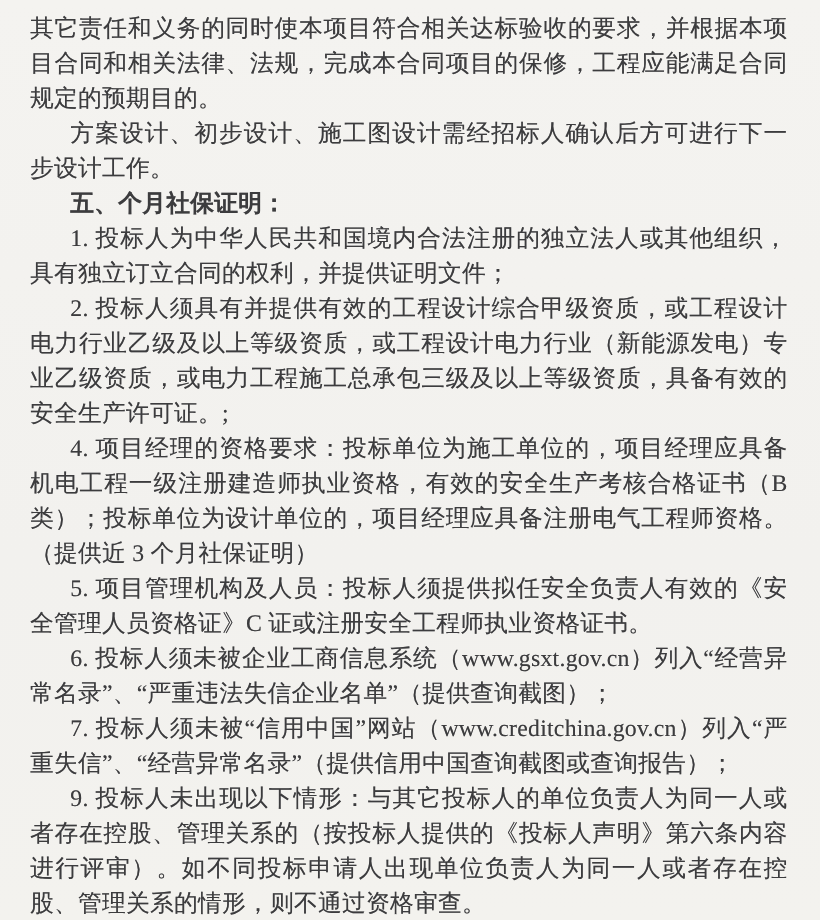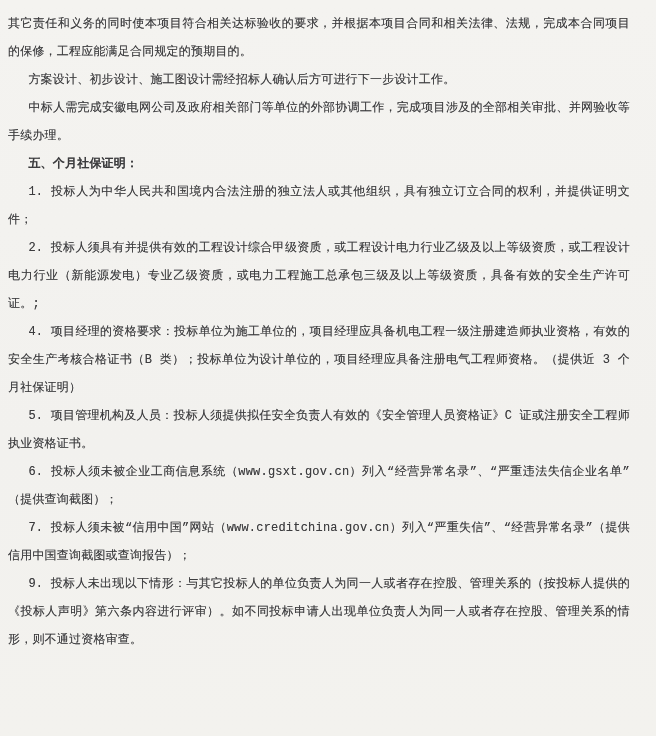--- a/index.html
+++ b/index.html
@@ -8,40 +8,39 @@
   }
   html,body{margin:0;padding:0;}
   body{
     width:656px;height:736px;overflow:hidden;
     background:linear-gradient(180deg,#f4f3f0 0%,#f2f1ee 60%,#f3f2ee 100%);
     background-color:var(--paper);
   }
   .page{
     box-sizing:border-box;
     width:656px;height:736px;
-    padding:10px 26px 0 8px;
-    font-family:Liberation Mono, monospace;
-    font-size:12px;
+    padding:10px 26px 0 24px;
+    font-family:Liberation Serif, serif;
+    font-size:19px;
     line-height:28px;
     color:var(--ink);
     text-align:justify;
     letter-spacing:0.2px;
     text-shadow:0 0 0.5px rgba(70,70,72,0.55);
   }
   .para{margin:0;}
   .indent{text-indent:1.7em;}
   .bold{font-weight:bold;}
 </style>
 </head>
 <body>
 
 <div class="page">
   <p class="para">其它责任和义务的同时使本项目符合相关达标验收的要求，并根据本项目合同和相关法律、法规，完成本合同项目的保修，工程应能满足合同规定的预期目的。</p>
   <p class="para indent">方案设计、初步设计、施工图设计需经招标人确认后方可进行下一步设计工作。</p>
-  <p class="para indent">中标人需完成安徽电网公司及政府相关部门等单位的外部协调工作，完成项目涉及的全部相关审批、并网验收等手续办理。</p>
   <p class="para indent bold">五、个月社保证明：</p>
   <p class="para indent">1. 投标人为中华人民共和国境内合法注册的独立法人或其他组织，具有独立订立合同的权利，并提供证明文件；</p>
   <p class="para indent">2. 投标人须具有并提供有效的工程设计综合甲级资质，或工程设计电力行业乙级及以上等级资质，或工程设计电力行业（新能源发电）专业乙级资质，或电力工程施工总承包三级及以上等级资质，具备有效的安全生产许可证。;</p>
   <p class="para indent">4. 项目经理的资格要求：投标单位为施工单位的，项目经理应具备机电工程一级注册建造师执业资格，有效的安全生产考核合格证书（B 类）；投标单位为设计单位的，项目经理应具备注册电气工程师资格。（提供近 3 个月社保证明）</p>
   <p class="para indent">5. 项目管理机构及人员：投标人须提供拟任安全负责人有效的《安全管理人员资格证》C 证或注册安全工程师执业资格证书。</p>
   <p class="para indent">6. 投标人须未被企业工商信息系统（www.gsxt.gov.cn）列入“经营异常名录”、“严重违法失信企业名单”（提供查询截图）；</p>
   <p class="para indent">7. 投标人须未被“信用中国”网站（www.creditchina.gov.cn）列入“严重失信”、“经营异常名录”（提供信用中国查询截图或查询报告）；</p>
   <p class="para indent">9. 投标人未出现以下情形：与其它投标人的单位负责人为同一人或者存在控股、管理关系的（按投标人提供的《投标人声明》第六条内容进行评审）。如不同投标申请人出现单位负责人为同一人或者存在控股、管理关系的情形，则不通过资格审查。</p>
 
 </div>

